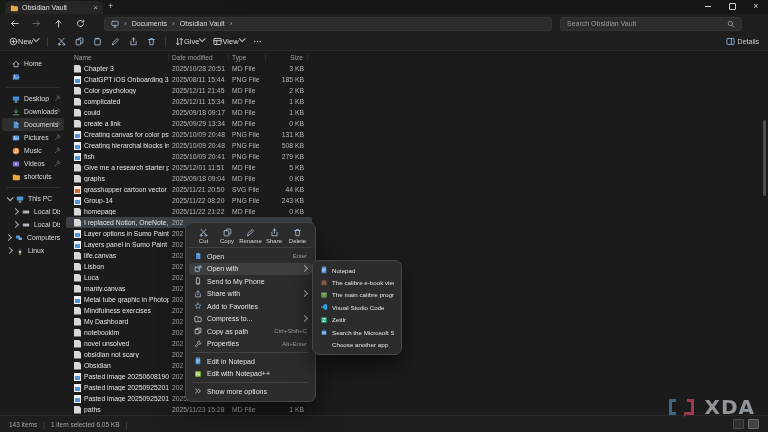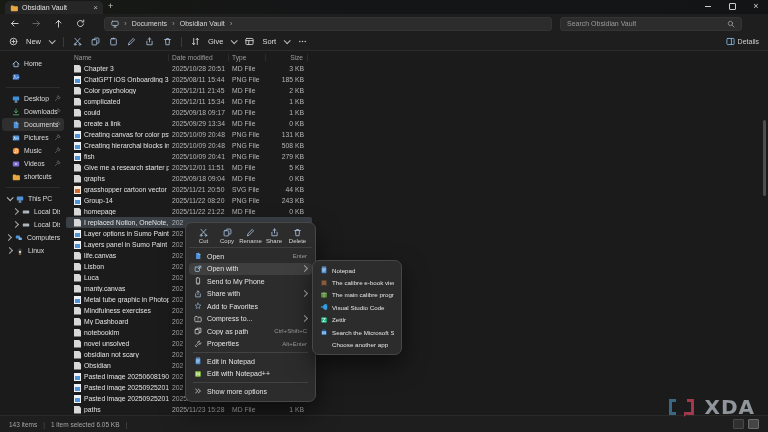--- a/index.html
+++ b/index.html
@@ -20,21 +20,21 @@
   .winbtn{width:24px;height:13px;display:flex;align-items:center;justify-content:center}
   .wc-min{width:6px;height:1px;background:#cfcfcf}
   .wc-max{width:5px;height:5px;border:1px solid #cfcfcf;border-radius:1px}
   .wc-close{color:#cfcfcf;font-size:9px;line-height:1}
   
   .navbar{left:0;top:14px;width:768px;height:19px;background:#1e1e1e;display:flex;align-items:center;padding-left:10px;box-sizing:border-box;gap:13px}
   .addr{position:absolute;left:104px;top:2.5px;width:448px;height:14px;background:#2c2c2c;border:1px solid #343434;border-radius:3px;display:flex;align-items:center;gap:5px;padding:0 6px;font-size:7px;color:#d8d8d8;box-sizing:border-box}
   .search{position:absolute;left:560px;top:2.5px;width:182px;height:14px;background:#2c2c2c;border:1px solid #343434;border-radius:3px;display:flex;align-items:center;justify-content:space-between;padding:0 6px;font-size:7px;color:#9a9a9a;box-sizing:border-box}
   
   .toolbar{left:0;top:33px;width:768px;height:18px;background:#1e1e1e;border-bottom:1px solid #2b2b2b;display:flex;align-items:center;padding:0 9px;gap:9px;font-size:7.5px;color:#dcdcdc;box-sizing:border-box}
-  .tbtn{display:flex;align-items:center;gap:8px}
+  .tbtn{display:flex;gap:0}
   .tsep{width:1px;height:10px;background:#3a3a3a}
   .details{margin-left:auto;display:flex;align-items:center;gap:3px;font-size:7px;color:#cfcfcf}
   
   .sidebar{left:0;top:52px;width:66px;bottom:17px;padding-top:5px;font-size:6.8px;box-sizing:border-box}
   .sb-item{height:13px;display:flex;align-items:center;gap:4px;padding:0 4px 0 10px;color:#dcdcdc;position:relative;margin:0 2px;border-radius:3px;box-sizing:border-box}
   .sb-item.selected{background:#2f2f2f}
   .sb-item .pin{position:absolute;right:3px;top:2.5px;width:7px;height:7px;opacity:.8}
   .sb-item .lbl{white-space:nowrap;overflow:hidden}
   .sb-sep{height:1px;background:#2d2d2d;margin:4px 6px}
   .sb-item .exp{width:6px;display:inline-flex;justify-content:center}
@@ -217,21 +217,21 @@
     <span>Give</span>
     <span class="chevD"></span>
   </span>
   <span class="tbtn">
     <span class="ic">
         <svg viewBox="0 0 10 10" fill="none" stroke-linecap="round" stroke-linejoin="round">
           <rect x="1" y="1.6" width="8" height="6.8" rx="1" stroke="#cfcfcf"></rect>
           <path d="M1 4h8M4.2 4v4.4" stroke="#cfcfcf"></path>
         </svg>
       </span>
-    <span>Sort</span>
+    <span>View</span>
     <span class="chevD"></span>
   </span>
   <span class="ic">
       <svg viewBox="0 0 10 10" fill="none" stroke-linecap="round" stroke-linejoin="round">
         <circle cx="2" cy="5" r=".8" fill="#cfcfcf"></circle>
         <circle cx="5" cy="5" r=".8" fill="#cfcfcf"></circle>
         <circle cx="8" cy="5" r=".8" fill="#cfcfcf"></circle>
       </svg>
     </span>
   <span class="details">

